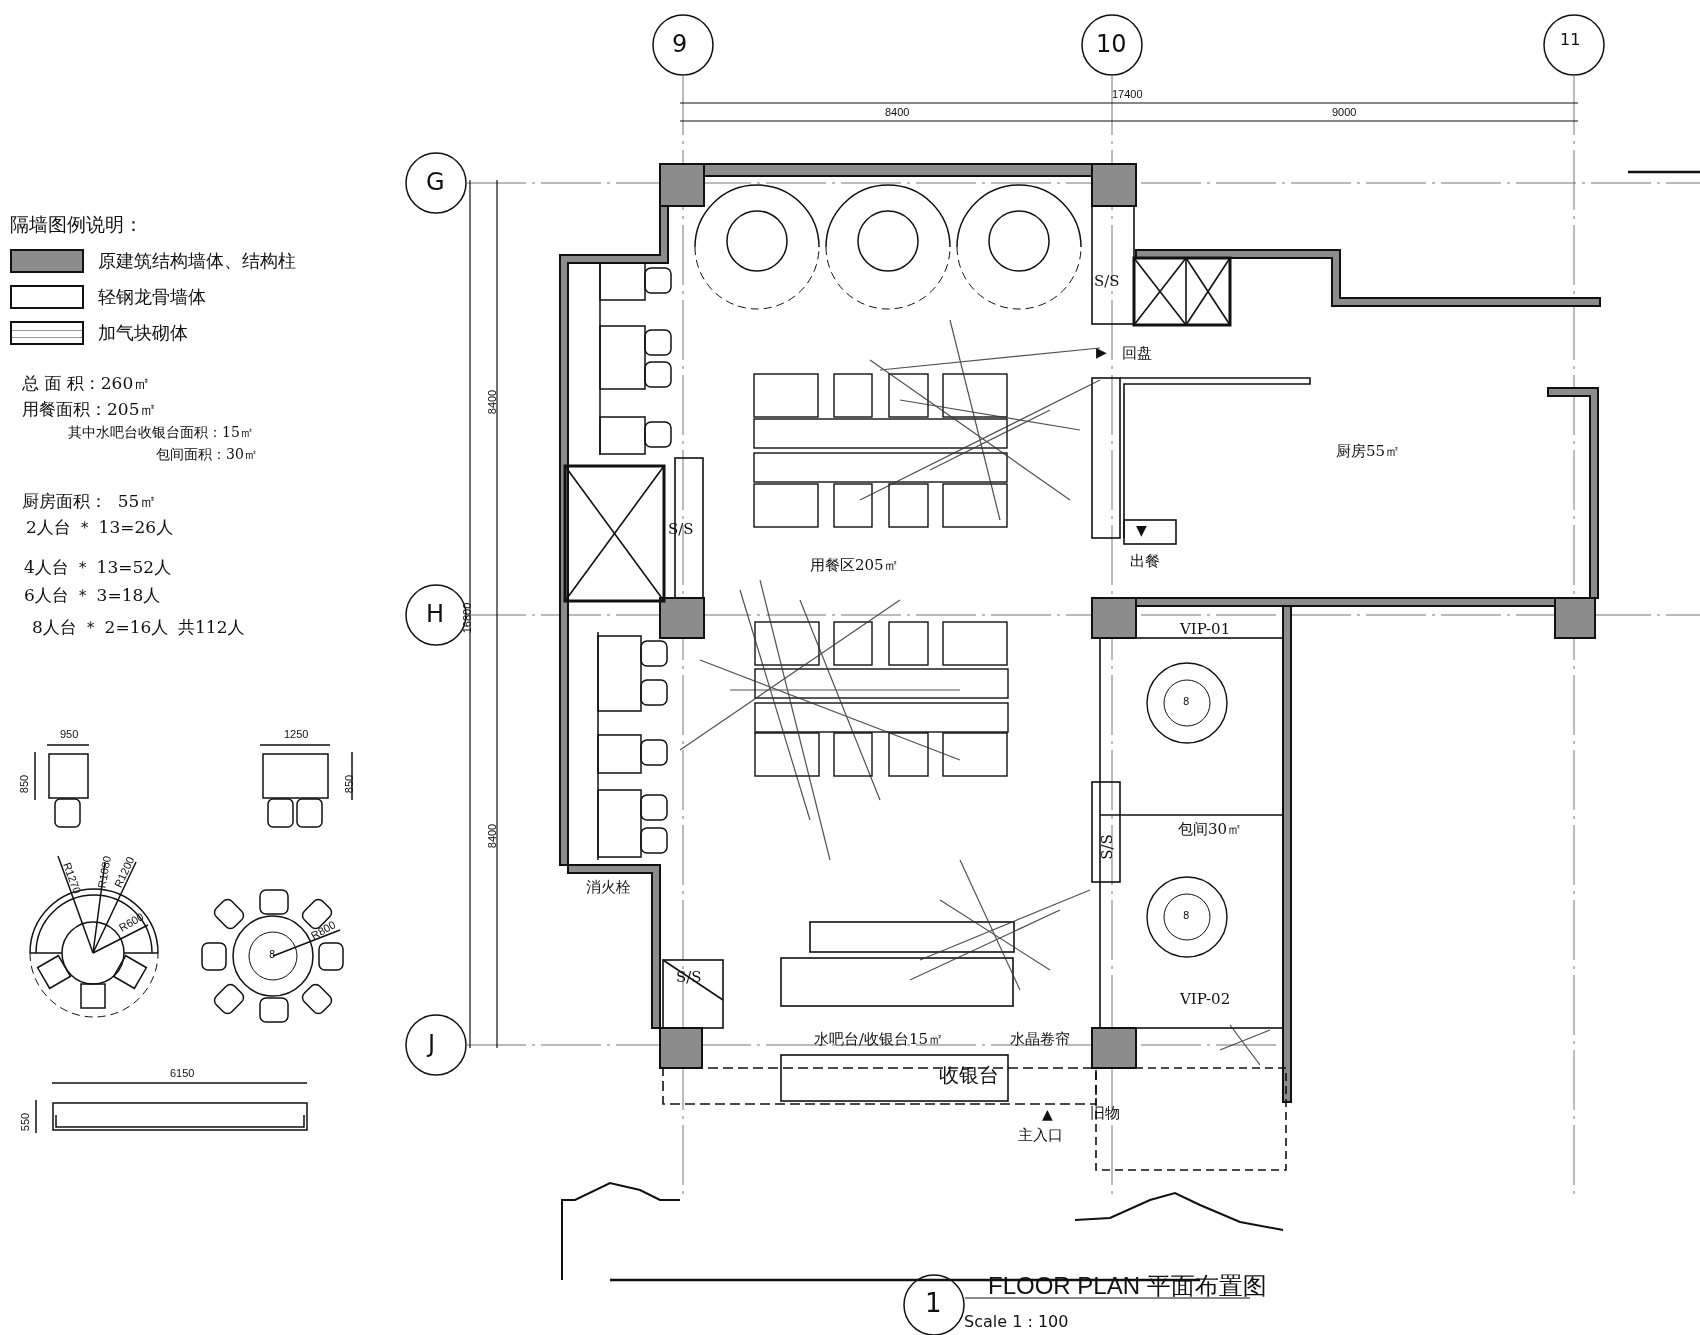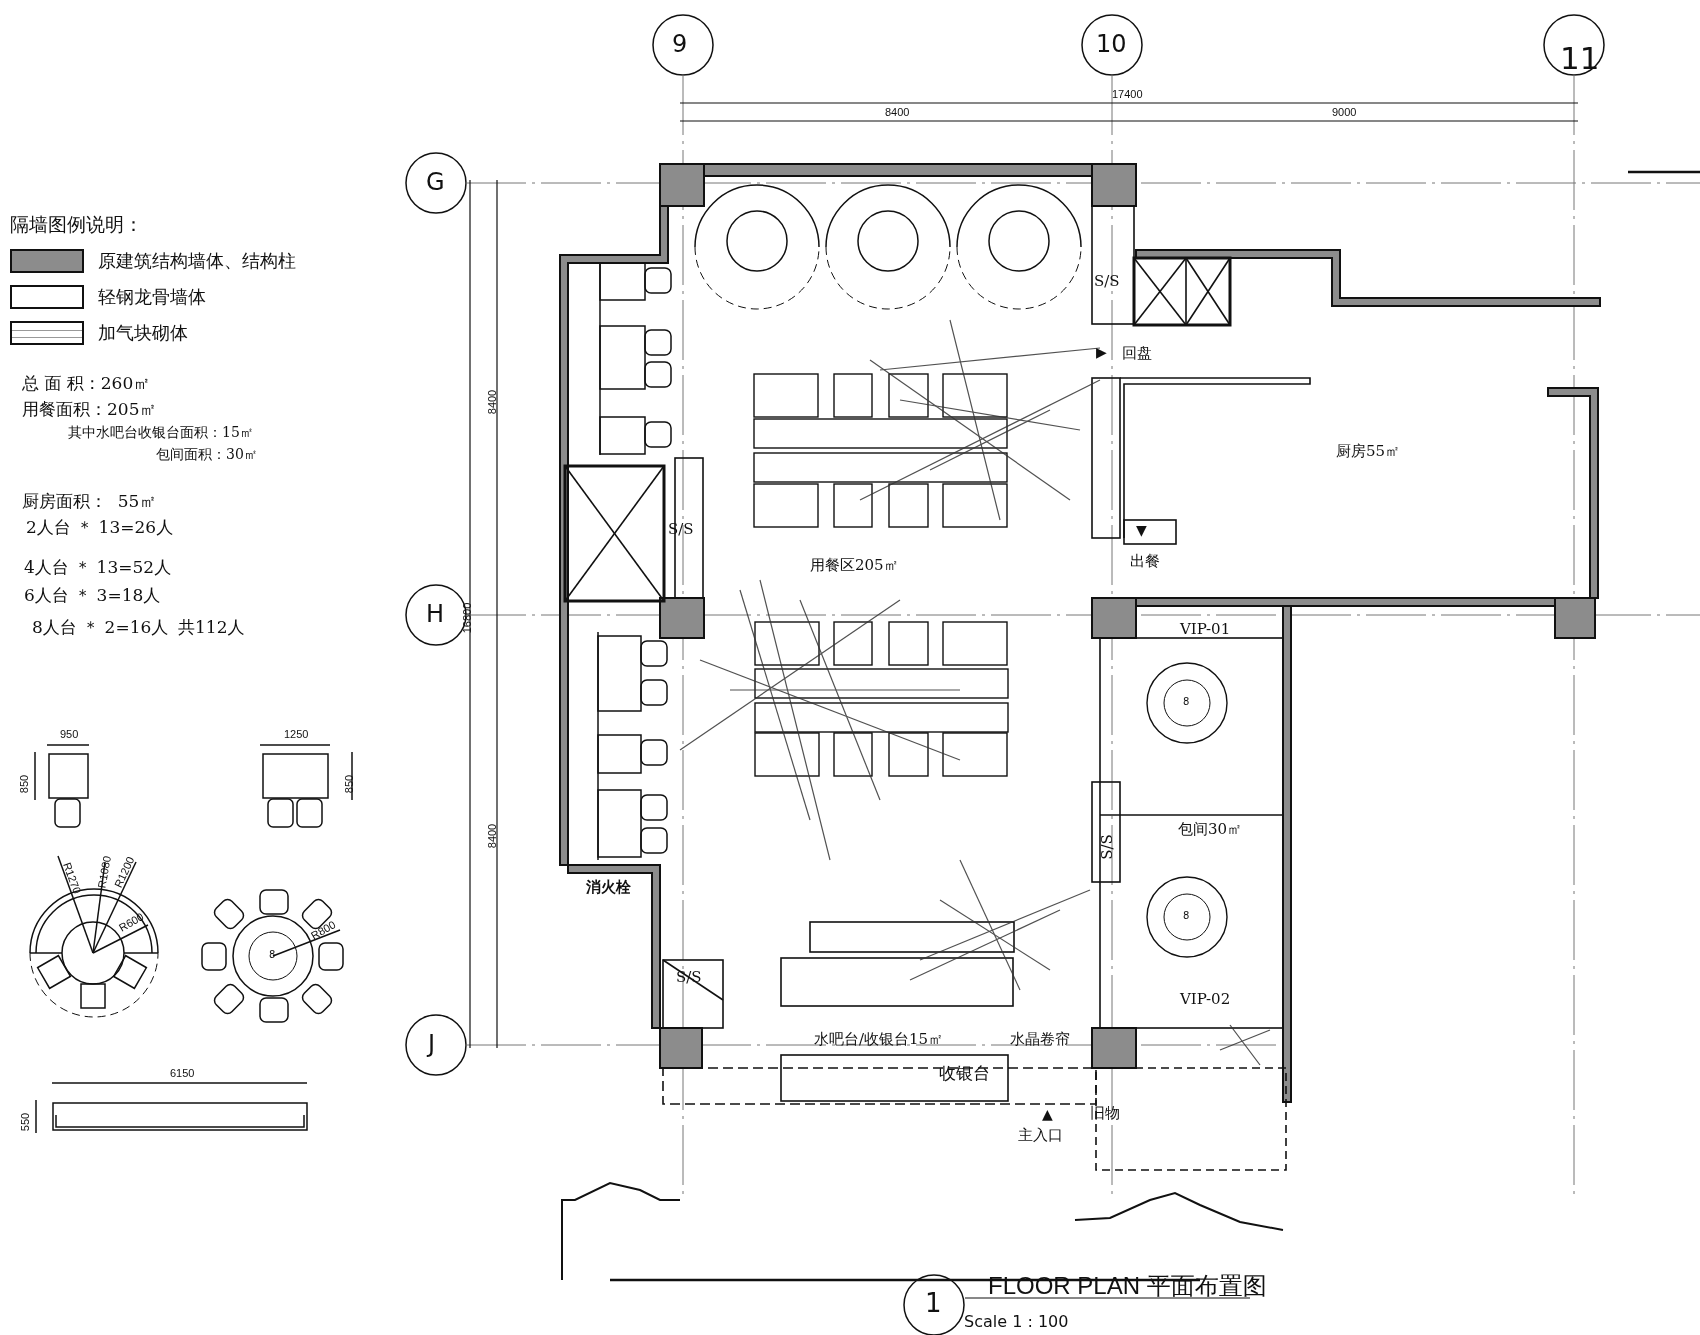--- a/index.html
+++ b/index.html
@@ -267,48 +267,48 @@
     <polyline points="562,1280 562,1200 575,1200 610,1183 640,1190 660,1200 680,1200"></polyline>
     <polyline points="1075,1220 1110,1218 1150,1200 1175,1193 1200,1205 1240,1222 1283,1230"></polyline>
     <line x1="610" y1="1280" x2="1200" y2="1280" stroke-width="2.5"></line>
     <line x1="965" y1="1298" x2="1250" y2="1298" stroke-width="1"></line>
     <line x1="1628" y1="172" x2="1700" y2="172" stroke-width="2.5"></line>
   </g>
 </svg>
 
 <div class="abs" style="left:672px;top:30px;font-size:24px">9</div>
 <div class="abs" style="left:1096px;top:30px;font-size:24px">10</div>
-<div class="abs" style="left:1560px;top:40px;font-size:31px">11</div>
+<div class="abs" style="left:1560px;top:30px;font-size:16px">11</div>
 <div class="abs" style="left:426px;top:168px;font-size:24px">G</div>
 <div class="abs" style="left:426px;top:600px;font-size:24px">H</div>
 <div class="abs" style="left:428px;top:1030px;font-size:24px">J</div>
 
 <div class="abs dimtxt" style="left:1112px;top:88px">17400</div>
 <div class="abs dimtxt" style="left:885px;top:106px">8400</div>
 <div class="abs dimtxt" style="left:1332px;top:106px">9000</div>
 <div class="abs dimtxt" style="left:452px;top:612px;transform:rotate(-90deg)">16800</div>
 <div class="abs dimtxt" style="left:480px;top:396px;transform:rotate(-90deg)">8400</div>
 <div class="abs dimtxt" style="left:480px;top:830px;transform:rotate(-90deg)">8400</div>
 
 <div class="abs cjk tag" style="left:1336px;top:442px">厨房55㎡</div>
 <div class="abs cjk tag" style="left:810px;top:556px">用餐区205㎡</div>
 <div class="abs cjk tag" style="left:1180px;top:620px">VIP-01</div>
 <div class="abs cjk tag" style="left:1180px;top:990px">VIP-02</div>
 <div class="abs cjk tag" style="left:1178px;top:820px">包间30㎡</div>
 <div class="abs cjk tag" style="left:814px;top:1030px">水吧台/收银台15㎡</div>
 <div class="abs cjk tag" style="left:1010px;top:1030px">水晶卷帘</div>
-<div class="abs cjk tag" style="left:939px;top:1062px;font-size:17px">收银台</div>
+<div class="abs cjk tag" style="left:939px;top:1062px;font-size:20px">收银台</div>
 <div class="abs cjk tag" style="left:1090px;top:1104px">旧物</div>
 <div class="abs" style="left:1042px;top:1106px;font-size:14px">▲</div>
 <div class="abs cjk tag" style="left:1018px;top:1126px">主入口</div>
 <div class="abs" style="left:1096px;top:344px;font-size:14px">▶</div>
 <div class="abs cjk tag" style="left:1122px;top:344px">回盘</div>
 <div class="abs" style="left:1136px;top:522px;font-size:14px">▼</div>
 <div class="abs cjk tag" style="left:1130px;top:552px">出餐</div>
-<div class="abs cjk tag" style="left:586px;top:878px;font-weight:bold">消火栓</div>
+<div class="abs cjk tag" style="left:586px;top:878px;font-weight:normal">消火栓</div>
 <div class="abs cjk tag" style="left:1094px;top:272px">S/S</div>
 <div class="abs cjk tag" style="left:668px;top:520px">S/S</div>
 <div class="abs cjk tag" style="left:1094px;top:838px;transform:rotate(-90deg)">S/S</div>
 <div class="abs cjk tag" style="left:676px;top:968px">S/S</div>
 <div class="abs" style="left:1183px;top:696px;font-size:10px">8</div>
 <div class="abs" style="left:1183px;top:910px;font-size:10px">8</div>
 <div class="abs" style="left:269px;top:949px;font-size:10px">8</div>
 
 <div class="abs" style="left:925px;top:1288px;font-size:26px">1</div>
 <div class="abs cjk" style="left:988px;top:1270px;font-size:24px;font-family:'Liberation Sans',sans-serif;">FLOOR PLAN 平面布置图</div>

